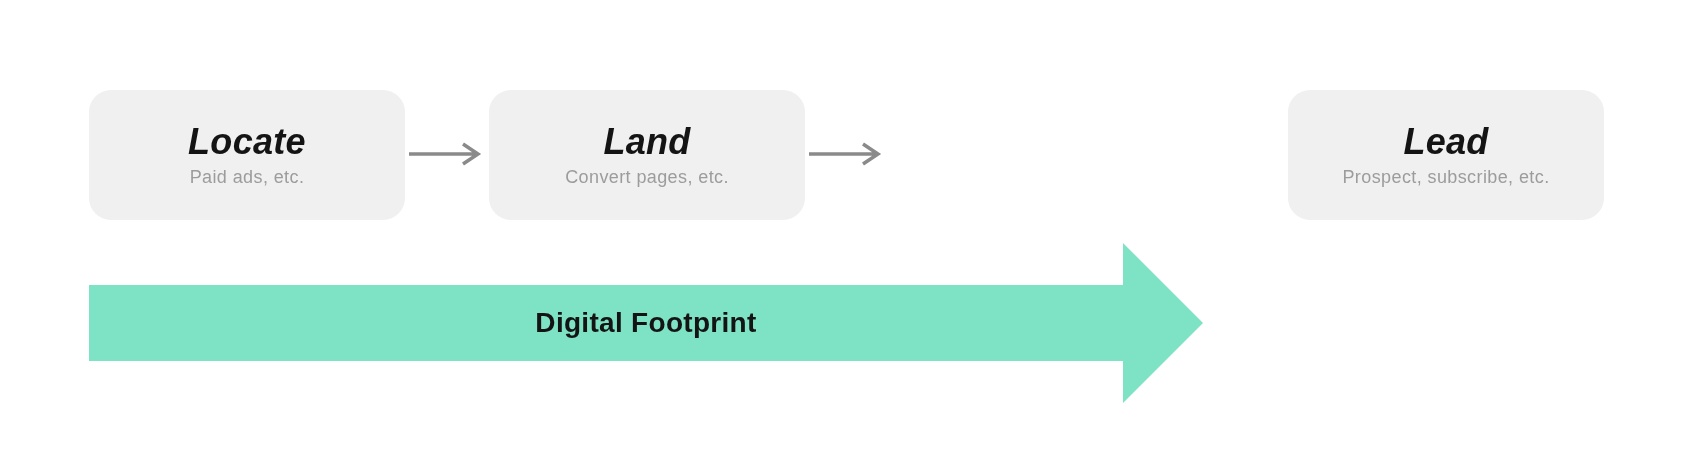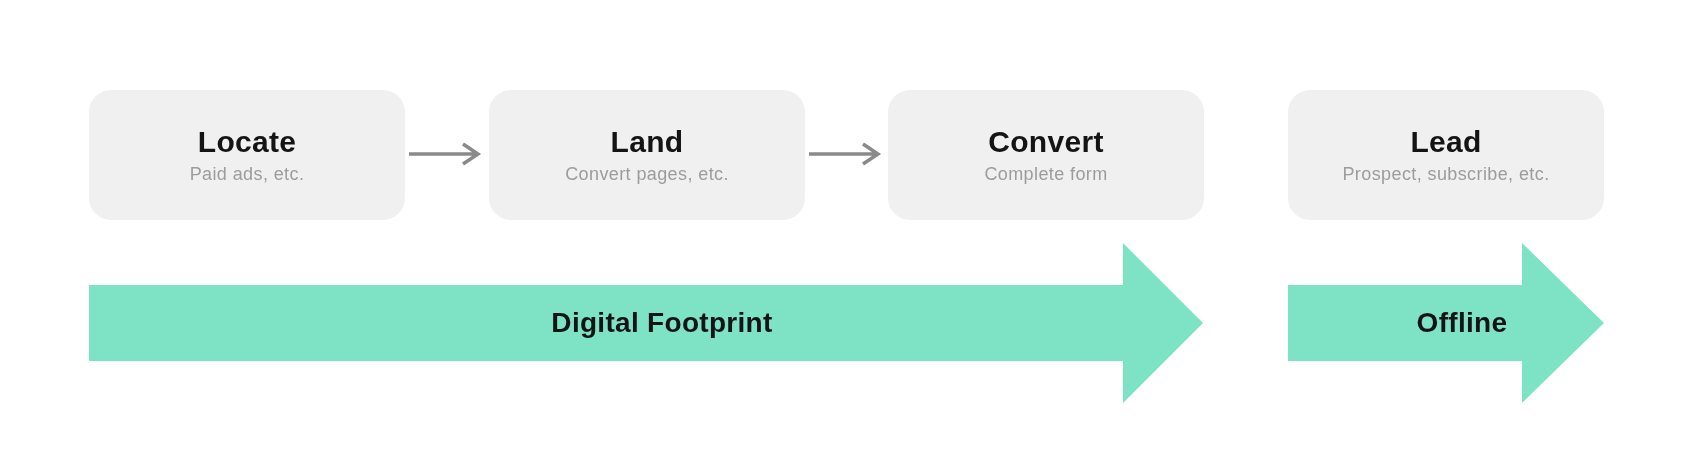--- a/index.html
+++ b/index.html
@@ -25,25 +25,26 @@
     flex-direction: column;
     align-items: center;
     justify-content: center;
     gap: 8px;
   }
   .stage-box.pos-1 { left: 89px; }
   .stage-box.pos-2 { left: 489px; }
   .stage-box.pos-3 { left: 888px; }
   .stage-box.pos-4 { left: 1288px; text-align: right; }
   .stage-title {
-    font-size: 30px;
+    font-size: 36px;
     font-weight: 700;
     color: var(--title-color, #141414);
     letter-spacing: 0.3px;
     line-height: 1;
+    font-style: italic;
   }
   .stage-subtitle {
     font-size: 18px;
     font-weight: 400;
     color: var(--subtitle-color, #9c9c9c);
     letter-spacing: 0.4px;
     line-height: 1;
   }
   .connector {
     position: absolute;
@@ -56,21 +57,20 @@
   .connector.c-2 { left: 807px; }
   .connector svg { display: block; }
   .phase-arrow {
     position: absolute;
     top: 243px;
     height: 160px;
     background: var(--green, #7ee3c5);
     display: flex;
     align-items: center;
     justify-content: center;
-    padding-left: 16px;
   }
   .phase-arrow.digital {
     left: 89px;
     width: 1114px;
     clip-path: polygon(0 42px, 1034px 42px, 1034px 0, 1114px 80px, 1034px 160px, 1034px 118px, 0 118px);
   }
   .phase-arrow.offline {
     left: 1288px;
     width: 316px;
     clip-path: polygon(0 42px, 234px 42px, 234px 0, 316px 80px, 234px 160px, 234px 118px, 0 118px);
@@ -104,31 +104,24 @@
     <div class="stage-title">Land</div>
     <div class="stage-subtitle">Convert pages, etc.</div>
   </div>
 
   <div class="connector c-2">
     <svg width="76" height="26" viewBox="0 0 76 26">
       <path d="M2 13 H68 M56 3 L71 13 L56 23" fill="none" stroke="currentColor" stroke-width="3.5"></path>
     </svg>
   </div>
 
-  <div class="stage-box pos-3">
-    <div class="stage-title">Convert</div>
-    <div class="stage-subtitle">Complete form</div>
-  </div>
 
   <div class="stage-box pos-4">
     <div class="stage-title">Lead</div>
     <div class="stage-subtitle">Prospect, subscribe, etc.</div>
   </div>
 
   <div class="phase-arrow digital">
     <span class="phase-label">Digital Footprint</span>
   </div>
 
-  <div class="phase-arrow offline">
-    <span class="phase-label">Offline</span>
-  </div>
 
 </div>
 
 </body></html>

